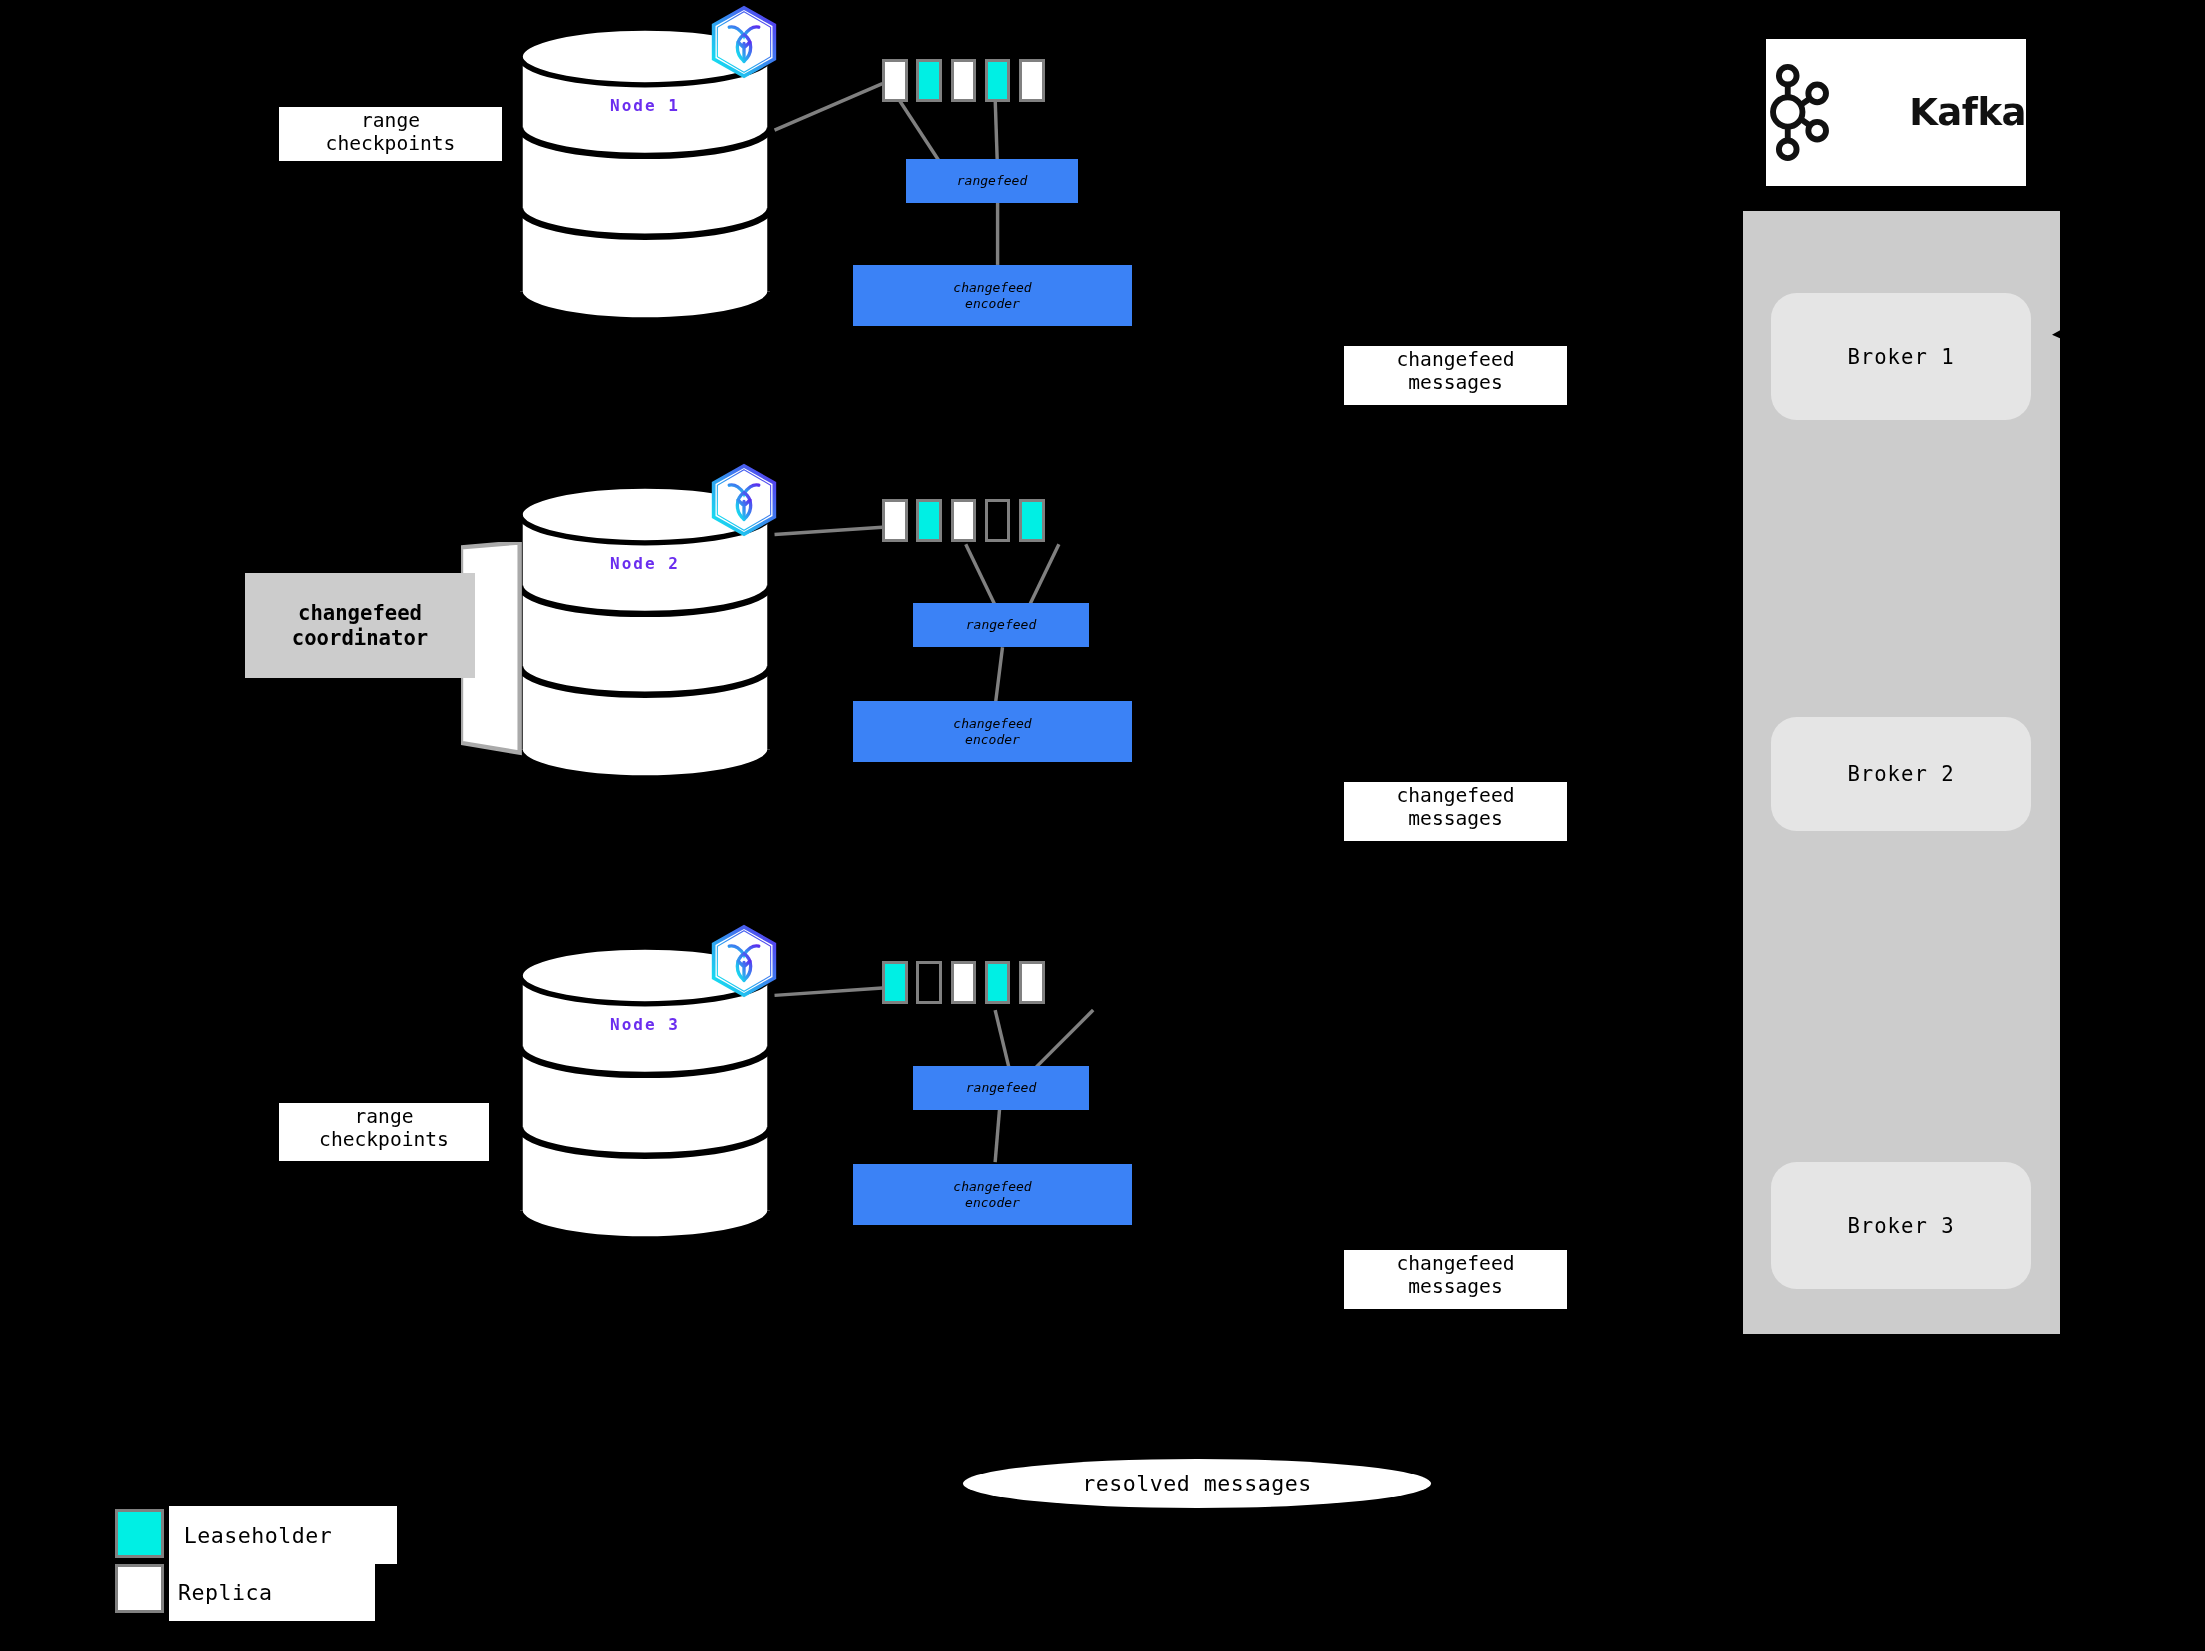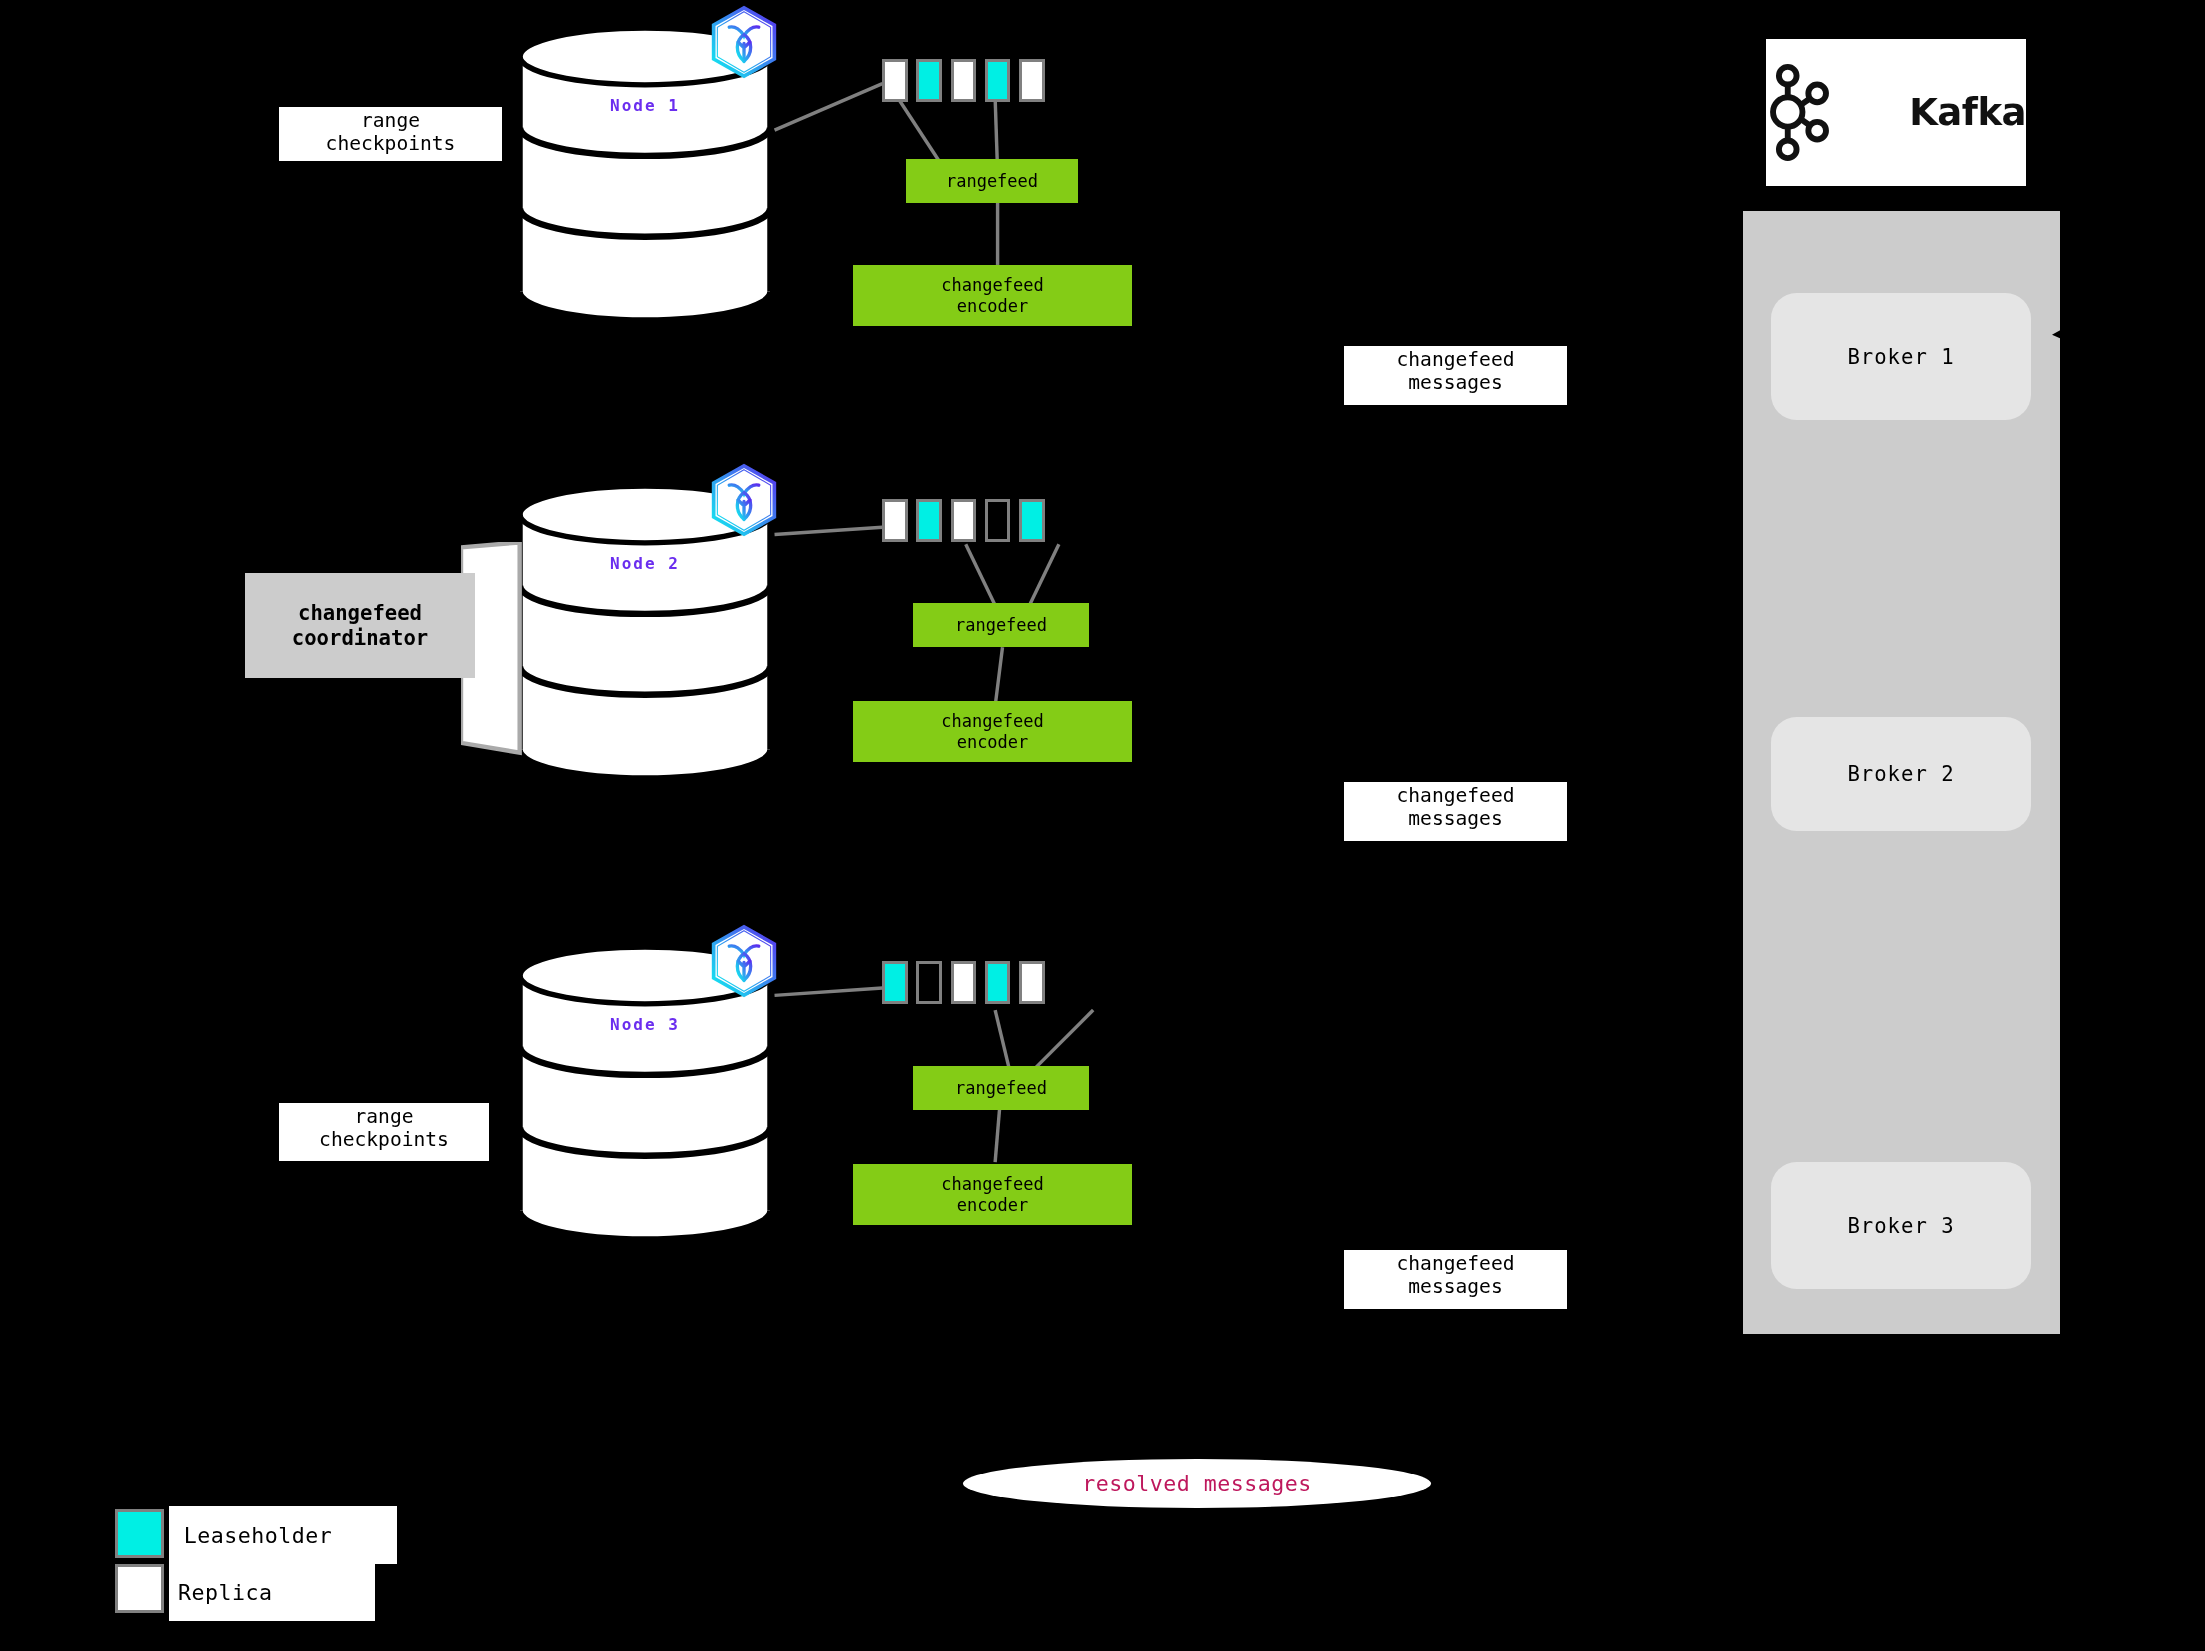--- a/index.html
+++ b/index.html
@@ -21,25 +21,25 @@
   .crdb{position:absolute;width:74px;height:74px;}
 
   
   .rangerow{position:absolute;display:flex;gap:8.8px;}
   .rbox{width:25.5px;height:43px;border:3.4px solid #808080;box-sizing:border-box;}
   .rbox.lease{background:#00EFE4;}
   .rbox.replica{background:#ffffff;}
   .rbox.empty{background:transparent;}
 
   
-  .gbox{position:absolute;background:#84cc16;color:#000;
+  .gbox{position:absolute;background:#3b82f6;color:#000;
         display:flex;align-items:center;justify-content:center;
         text-align:center;line-height:1.18;
         font-family:"DejaVu Sans Mono","Liberation Mono",monospace;
-        font-size:17px;white-space:pre-line;}
+        font-size:13px;white-space:pre-line;font-style:italic;}
 
   
   .wbox{position:absolute;background:#ffffff;color:#000;overflow:hidden;
         display:flex;align-items:flex-start;justify-content:center;
         text-align:center;line-height:1.18;padding-top:2px;box-sizing:border-box;
         font-family:"DejaVu Sans Mono","Liberation Mono",monospace;
         font-size:19.6px;white-space:pre-line;}
 
   
   .coord{position:absolute;background:#cccccc;color:#000;font-weight:bold;
@@ -55,21 +55,21 @@
   .kafka-cluster{position:absolute;background:#cccccc;}
   .broker{position:absolute;background:#e5e5e5;border-radius:25.5px;
           display:flex;align-items:center;justify-content:center;
           font-family:"DejaVu Sans Mono","Liberation Mono",monospace;
           font-size:20.6px;color:#000;letter-spacing:1px;}
 
   
   .pill{position:absolute;background:#ffffff;border-radius:50%/50%;
         display:flex;align-items:center;justify-content:center;
         font-family:"DejaVu Sans Mono","Liberation Mono",monospace;
-        font-size:21.6px;color:#be185d;letter-spacing:0.5px;}
+        font-size:21.6px;color:#000000;letter-spacing:0.5px;}
 
   
   .legend-swatch{position:absolute;width:49px;height:49px;
                  border:3.4px solid #808080;box-sizing:border-box;}
   .legend-label{position:absolute;background:#ffffff;color:#000;
                 display:flex;align-items:center;padding-left:14.7px;
                 font-family:"DejaVu Sans Mono","Liberation Mono",monospace;
                 font-size:21.6px;letter-spacing:0.5px;box-sizing:border-box;}
 
   .edge{position:absolute;overflow:visible;pointer-events:none;}

